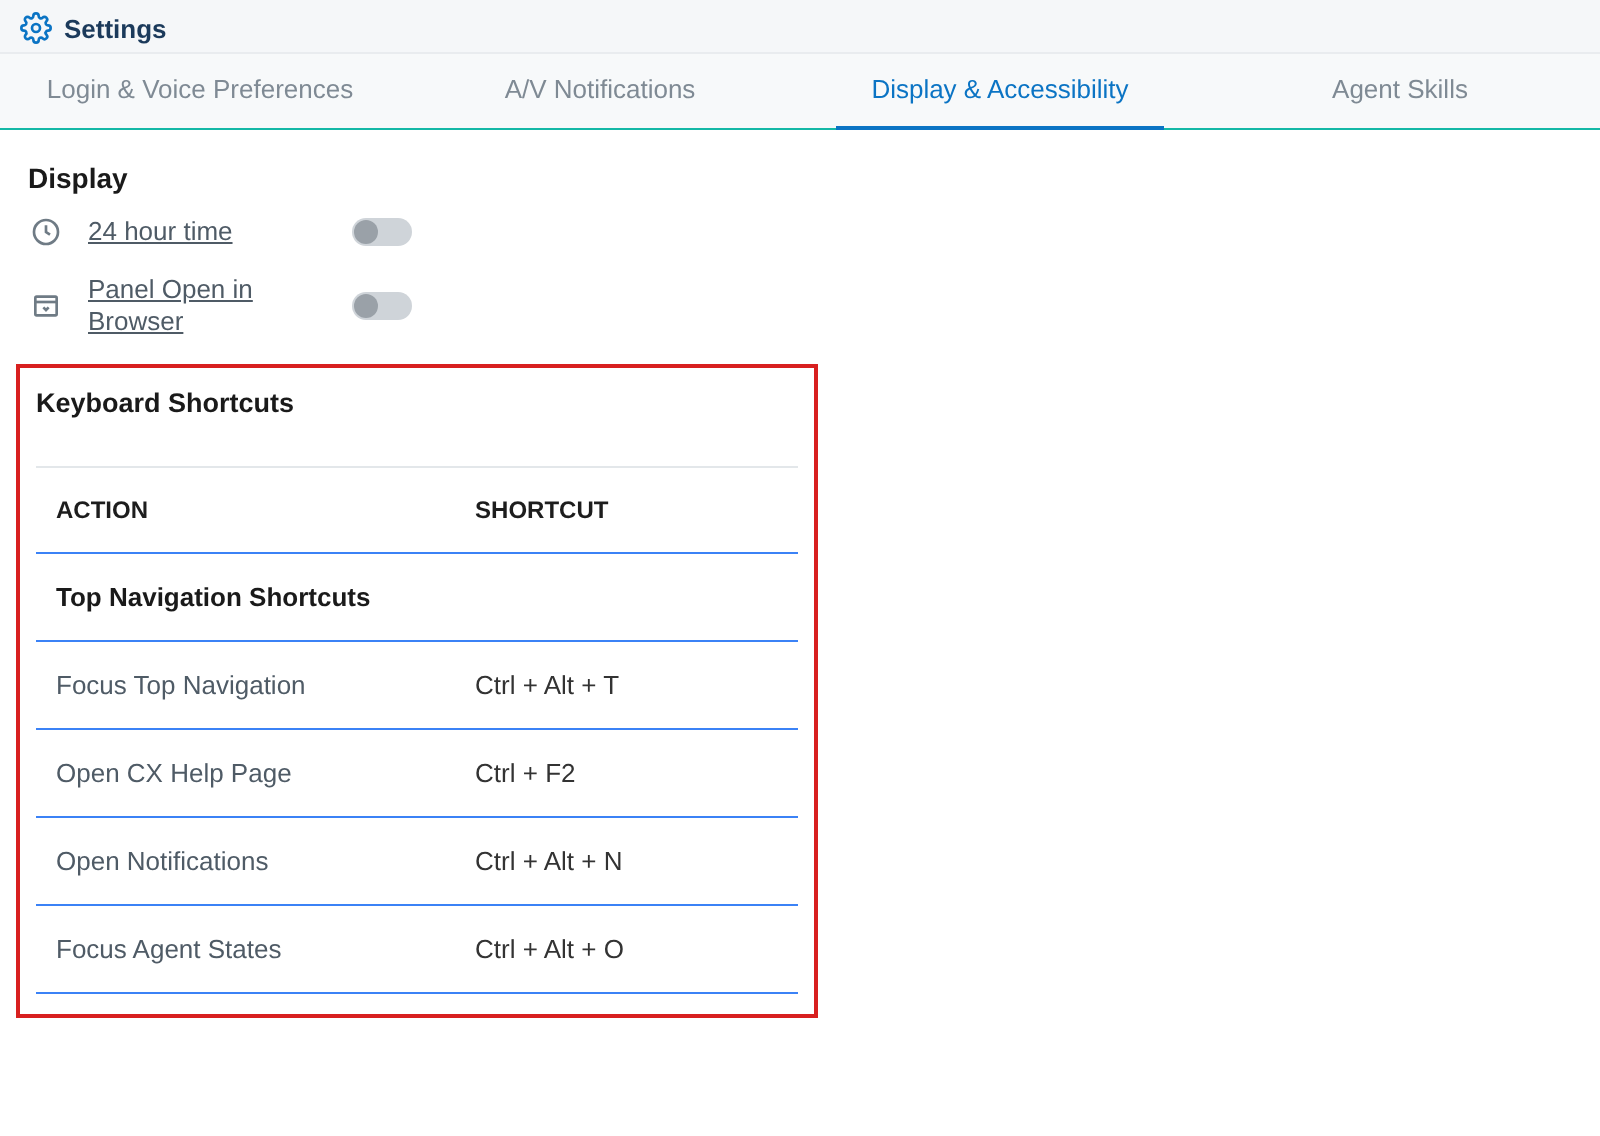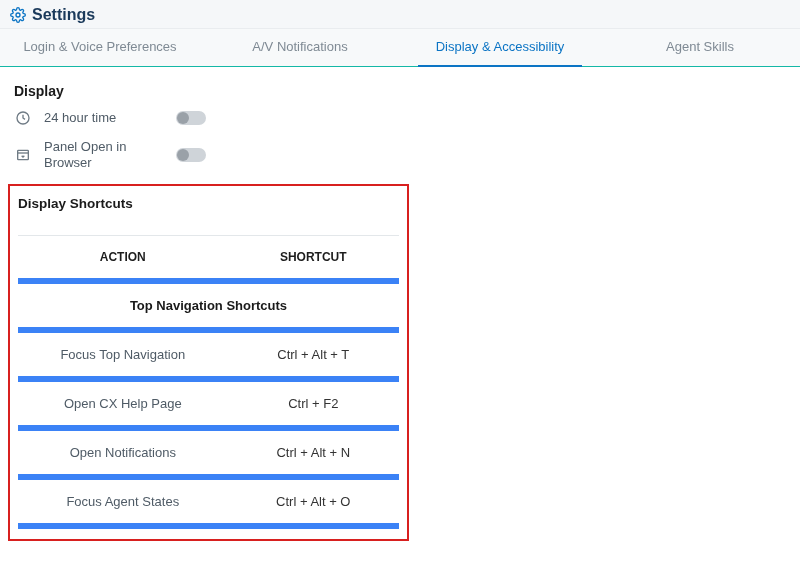--- a/index.html
+++ b/index.html
@@ -17,21 +17,21 @@
     display: flex;
     align-items: center;
     gap: 6px;
     padding: 6px 10px 4px 10px;
     background: #f5f7f9;
     border-bottom: 1px solid #e9ecef;
   }
   .header .title {
     font-weight: 600;
     color: #1b3a5b;
-    font-size: 16px;
+    font-size: 13px;
   }
   .gear-svg { width:16px; height:16px; display:block; }
 
   .tabs {
     display: flex;
     background: #f7f9fa;
     border-bottom: 1px solid #14b8a6;
     padding: 0;
   }
   .tab {
@@ -79,20 +79,21 @@
     width: 18px; height: 18px;
     color: #6f7b85;
     display:flex; align-items:center; justify-content:center;
     flex-shrink: 0;
   }
   .setting-row .label {
     width: 120px;
     color: #4f5b66;
     font-size: 13px;
     line-height: 1.25;
+    text-decoration: underline;
   }
   .toggle {
     width: 30px; height: 14px;
     background: #cfd4d9;
     border-radius: 999px;
     position: relative;
     cursor: pointer;
     flex-shrink:0;
   }
   .toggle::after {
@@ -118,24 +119,24 @@
     margin-bottom: 24px;
     margin-top: 2px;
   }
 
   table.shortcuts {
     width: 100%;
     border-collapse: collapse;
     font-size: 13px;
   }
   table.shortcuts th, table.shortcuts td {
-    text-align: center;
+    text-align: left;
     padding: 14px 10px;
     border-top: 1px solid #e3e7ea;
-    border-bottom: 6px solid #3b82f6;
+    border-bottom: 1px solid #3b82f6;
   }
   table.shortcuts th {
     font-weight: 700;
     font-size: 12px;
     color: #1d1d1d;
     background: #fff;
   }
   table.shortcuts .group-row td {
     font-weight: 700;
     color: #1a1a1a;
@@ -192,21 +193,21 @@
             <rect x="4" y="5" width="16" height="14" rx="1"></rect>
             <path d="M4 9h16"></path>
             <path d="M10 13l2 2 2-2"></path>
           </svg>
       </span>
       <span class="label">Panel Open in Browser</span>
       <span class="toggle"></span>
     </div>
 
     <div class="highlight-box">
-      <div class="ks-title">Display Shortcuts</div>
+      <div class="ks-title">Keyboard Shortcuts</div>
 
       <table class="shortcuts">
         <thead>
           <tr>
             <th>ACTION</th>
             <th>SHORTCUT</th>
           </tr>
         </thead>
         <tbody id="ks-body">
           <tr class="group-row">

